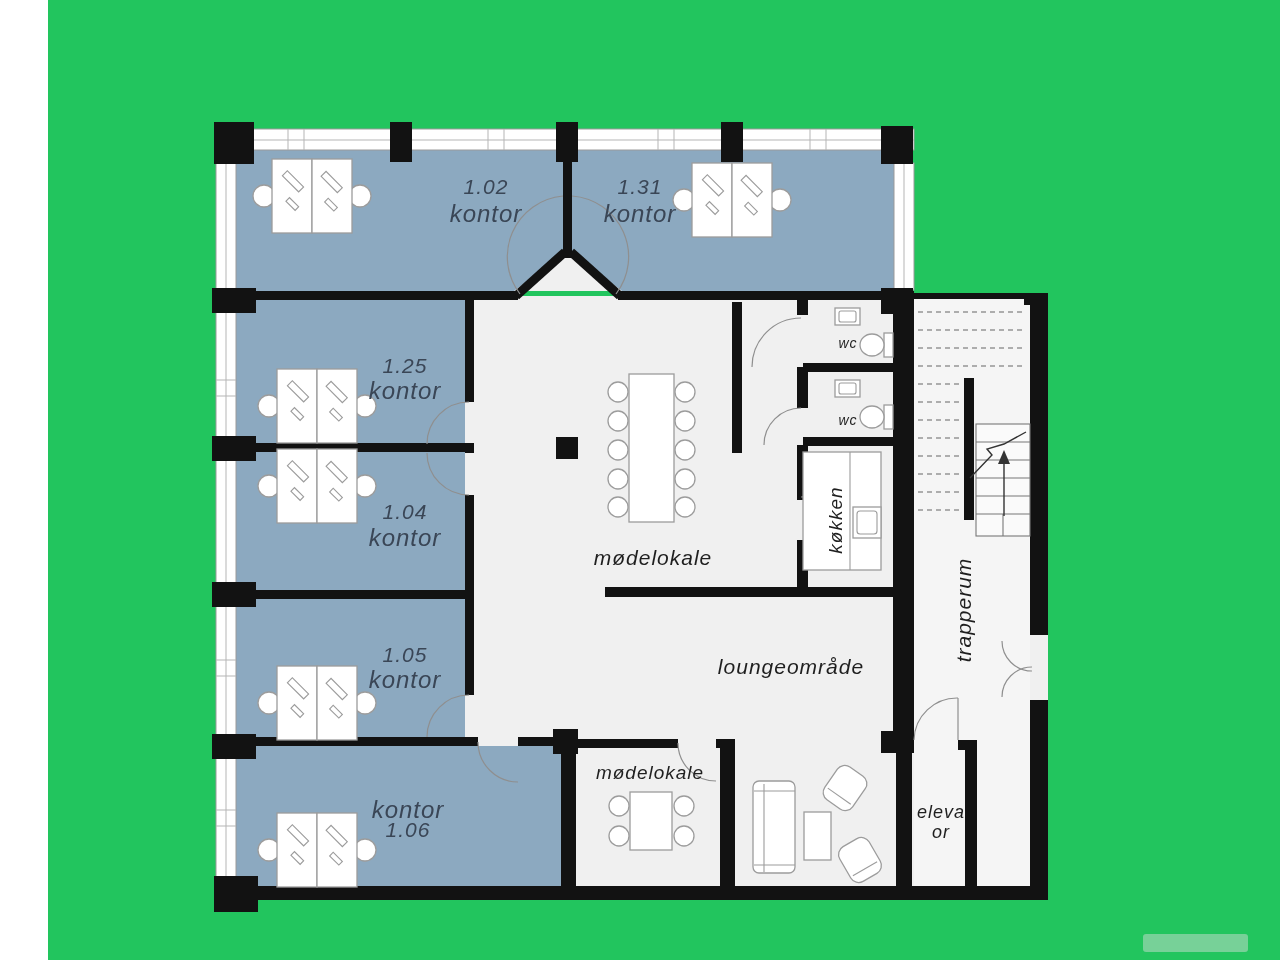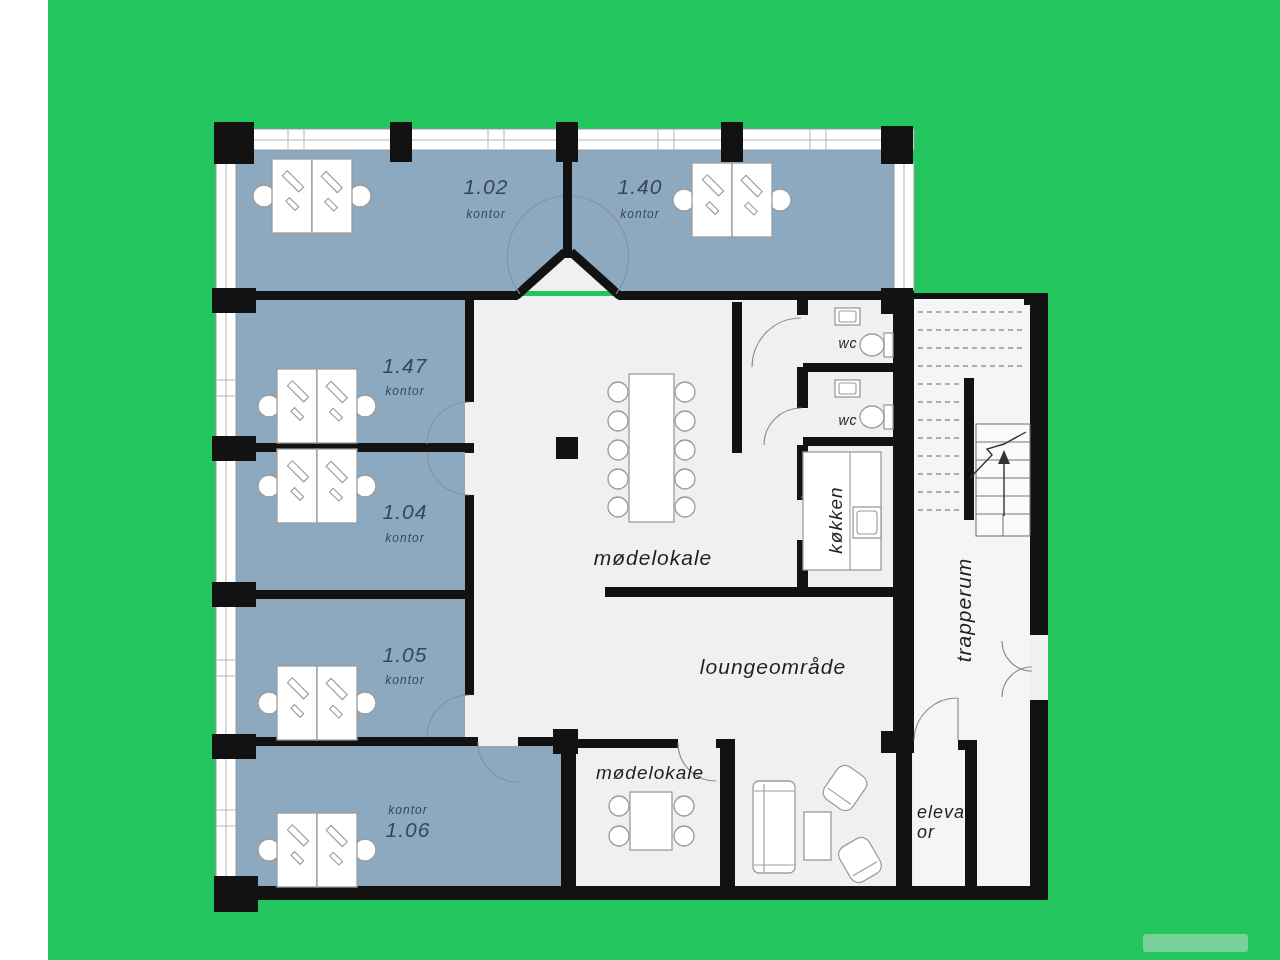--- a/index.html
+++ b/index.html
@@ -23,26 +23,26 @@
   .winline{stroke:#b5b5b5;stroke-width:1;}
   .furn{fill:#ffffff;stroke:var(--furn);stroke-width:1.3;}
   .furnline{fill:none;stroke:var(--furn);stroke-width:1.1;}
   .door{fill:none;stroke:#8f8f8f;stroke-width:1.2;}
   .dash{stroke:#666;stroke-width:1.2;stroke-dasharray:5,4;fill:none;}
   .stairline{stroke:#777;stroke-width:1.1;fill:none;}
   .breakline{stroke:#333;stroke-width:1.4;fill:none;}
   .lbl{position:absolute;transform:translate(-50%,-50%);font-style:italic;white-space:nowrap;
        color:var(--label);letter-spacing:1px;}
   .room-num,.room-word{color:var(--room-label);font-size:21px;}
-  .room-word{font-size:12px;}
+  .room-word{font-size:24px;}
   .big{font-size:21px;}
   .mid{font-size:19px;}
   .small{font-size:14px;}
   .rot{transform:translate(-50%,-50%) rotate(-90deg);}
-  .elev{line-height:20px;text-align:left;font-size:18px;}
+  .elev{line-height:20px;text-align:center;font-size:18px;}
   .watermark{position:absolute;left:1095px;top:934px;width:105px;height:18px;border-radius:3px;
              background:rgba(225,225,225,0.45);}
 </style>
 </head>
 <body>
 
 <div id="canvas">
 
 <svg id="plan-svg" width="1280" height="960" viewBox="0 0 1280 960">
 
@@ -248,34 +248,34 @@
       <rect class="furn" x="787" y="380" width="25" height="17"></rect>
       <rect class="furnline" x="791" y="383" width="17" height="11" rx="2"></rect>
       <rect class="furn" x="836" y="405" width="9" height="24"></rect>
       <ellipse class="furn" cx="824" cy="417" rx="12" ry="11"></ellipse>
     </g>
   </g>
 </svg>
 
 <div class="lbl room-num" style="left:438px;top:187px;">1.02</div>
 <div class="lbl room-word" style="left:438px;top:214px;">kontor</div>
-<div class="lbl room-num" style="left:592px;top:187px;">1.40</div>
+<div class="lbl room-num" style="left:592px;top:187px;">1.31</div>
 <div class="lbl room-word" style="left:592px;top:214px;">kontor</div>
-<div class="lbl room-num" style="left:357px;top:366px;">1.47</div>
+<div class="lbl room-num" style="left:357px;top:366px;">1.25</div>
 <div class="lbl room-word" style="left:357px;top:391px;">kontor</div>
 <div class="lbl room-num" style="left:357px;top:512px;text-align:center;">1.04</div>
 <div class="lbl room-word" style="left:357px;top:538px;">kontor</div>
 <div class="lbl room-num" style="left:357px;top:655px;text-align:center;">1.05</div>
 <div class="lbl room-word" style="left:357px;top:680px;">kontor</div>
 <div class="lbl room-num" style="left:360px;top:830px;">1.06</div>
 <div class="lbl room-word" style="left:360px;top:810px;">kontor</div>
 
 <div class="lbl big" style="left:605px;top:558px;">mødelokale</div>
 <div class="lbl mid" style="left:602px;top:773px;">mødelokale</div>
-<div class="lbl big" style="left:725px;top:667px;">loungeområde</div>
+<div class="lbl big" style="left:743px;top:667px;">loungeområde</div>
 <div class="lbl small" style="left:800px;top:343px;">wc</div>
 <div class="lbl small" style="left:800px;top:420px;">wc</div>
 <div class="lbl rot mid" style="left:788px;top:520px;">køkken</div>
 <div class="lbl rot big" style="left:916px;top:610px;">trapperum</div>
 <div class="lbl elev" style="left:893px;top:822px;">
   <div>eleva</div>
   <div>or</div>
 </div>
 
 <div class="watermark"></div>

